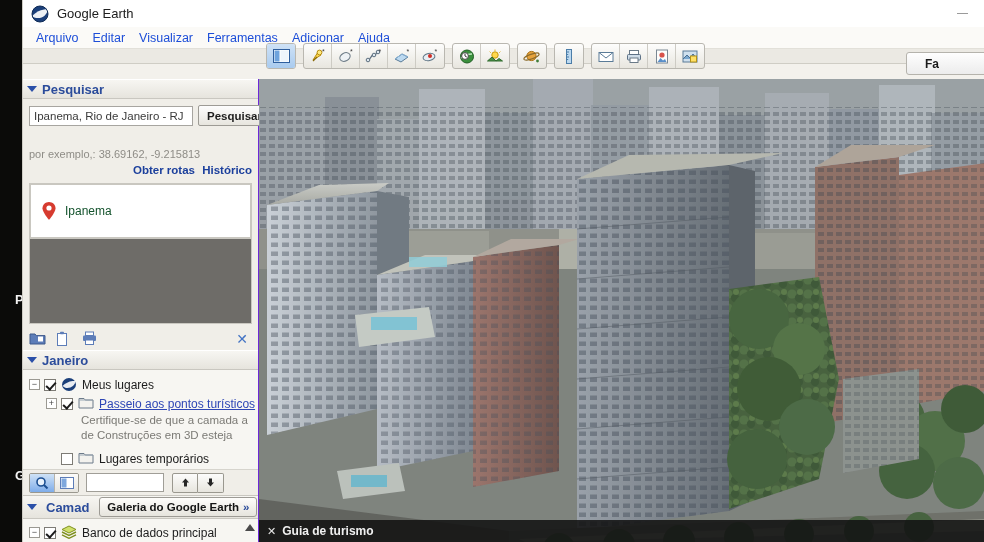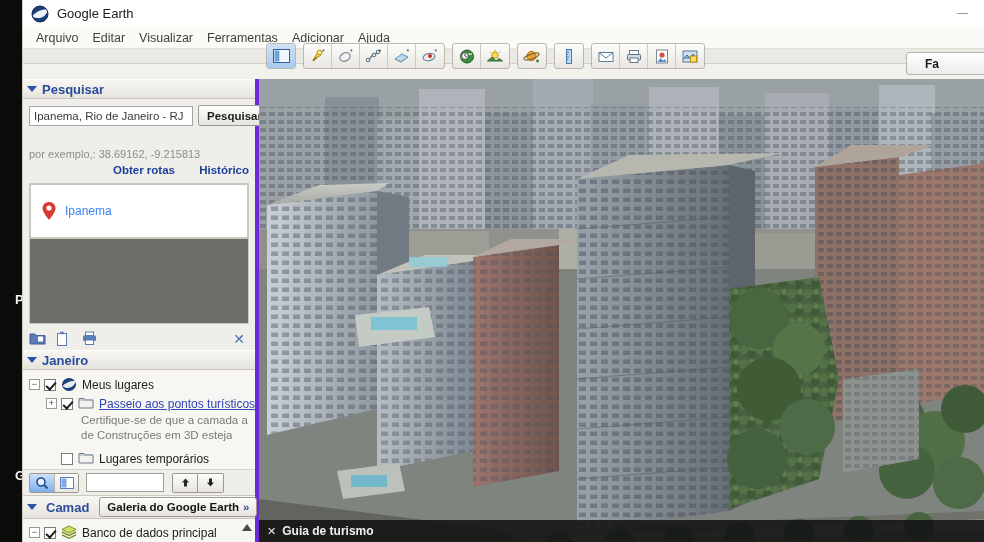--- a/index.html
+++ b/index.html
@@ -51,21 +51,21 @@
   .win-btn .minimize-bar { width: 11px; height: 1px; background: #9a9a9a; display:block; }
 
   
   .menubar {
     height: 22px; background: #fbfaf7;
     display: flex; align-items: center;
     border-bottom: 1px solid #e2e0d9;
     padding-left: 6px;
   }
   .menu-item {
-    padding: 2px 7px; font-size: 12.5px; color: #404040;
+    padding: 2px 7px; font-size: 12.5px; color: #1d4ed8;
     font-family: "Liberation Sans", sans-serif;
     cursor: default;
   }
 
   
   .toolbar-row {
     height: 15px; background: #ebe9e3;
     display: flex; align-items: center;
     border-bottom: 1px solid #cfcdc5;
     position: relative;
@@ -99,21 +99,21 @@
     overflow: hidden;
   }
 
   
   .body-split { position: absolute; left: 0; top: 79px; width: 962px; height: 463px; display: flex; }
 
   
   .sidebar {
     width: 236px; height: 463px; background: #f0eee8;
     display: flex; flex-direction: column;
-    border-right: 4px solid #6d28d9;
+    border-right: 1px solid #6d28d9;
     position: relative;
   }
 
   .section-head {
     height: 20px; display: flex; align-items: center;
     background: linear-gradient(#f7f6f2, #e6e4dd);
     border-top: 1px solid #ffffff;
     border-bottom: 1px solid #c9c7c0;
     padding-left: 4px;
   }
@@ -142,30 +142,30 @@
     font-size: 11.5px; font-weight: bold; color: #1d1d1d;
     font-family: "Liberation Sans", sans-serif; cursor: pointer; white-space: nowrap;
   }
   .search-hint {
     margin-top: 22px; font-size: 11px; color: #8e8c86;
     font-family: "Liberation Sans", sans-serif;
   }
   .search-links {
     margin-top: 4px; text-align: right; font-size: 11.5px; font-weight: bold;
   }
-  .search-links a { color: #1b3f9c; text-decoration: none; margin-left: 21px; cursor: pointer; }
+  .search-links a { color: #1b3f9c; text-decoration: none; margin-left: 4px; cursor: pointer; }
 
   
   .results-list {
     margin: 5px 6px 0 6px; height: 56px; background: #fff;
     border: 2px solid #c9c7c0; display: flex; align-items: center;
     padding-left: 10px;
   }
   .pin-icon { width: 16px; height: 20px; margin-right: 8px; }
-  .result-label { color: #3b82f6; font-size: 12px; font-family: "Liberation Sans", sans-serif; }
+  .result-label { color: #14532d; font-size: 12px; font-family: "Liberation Sans", sans-serif; }
 
   .results-blank {
     margin: 0 6px; height: 85px; background: #6e6c68;
     border: 1px solid #c9c7c0; border-top: none;
   }
 
   
   .mini-bar {
     margin: 4px 6px 0 6px; height: 22px;
     display: flex; align-items: center; gap: 9px; position: relative;

